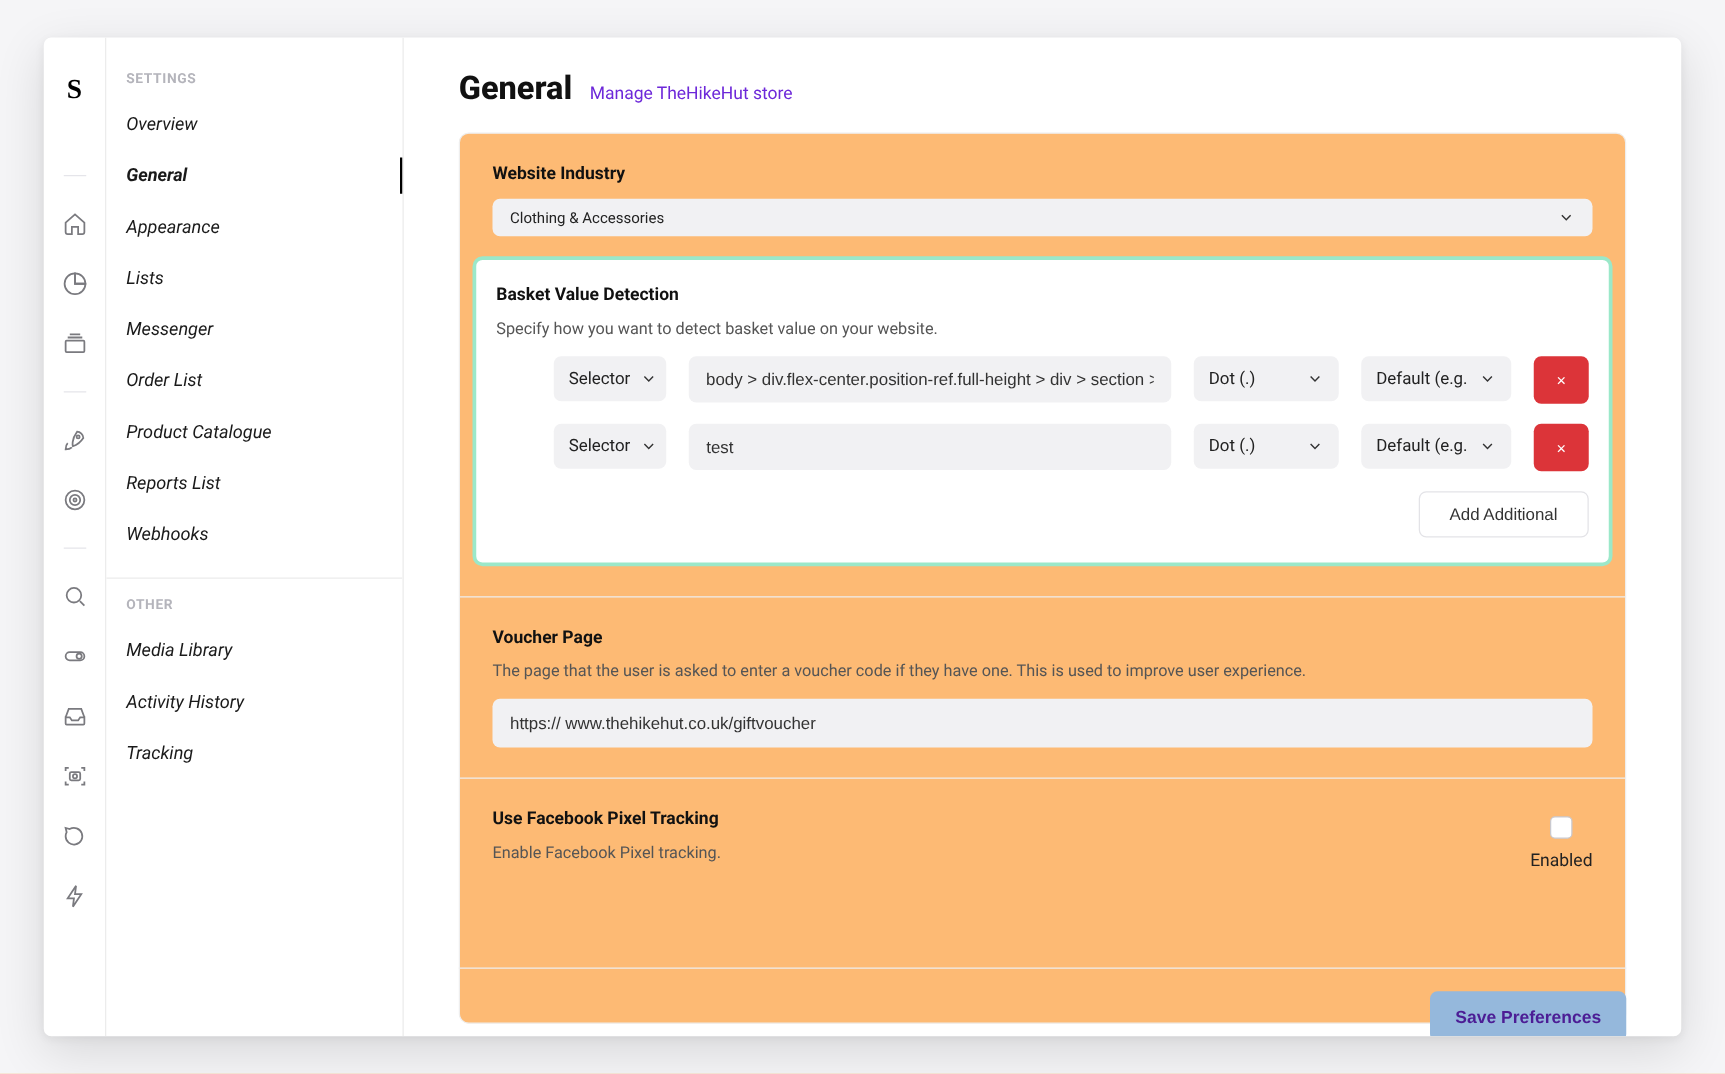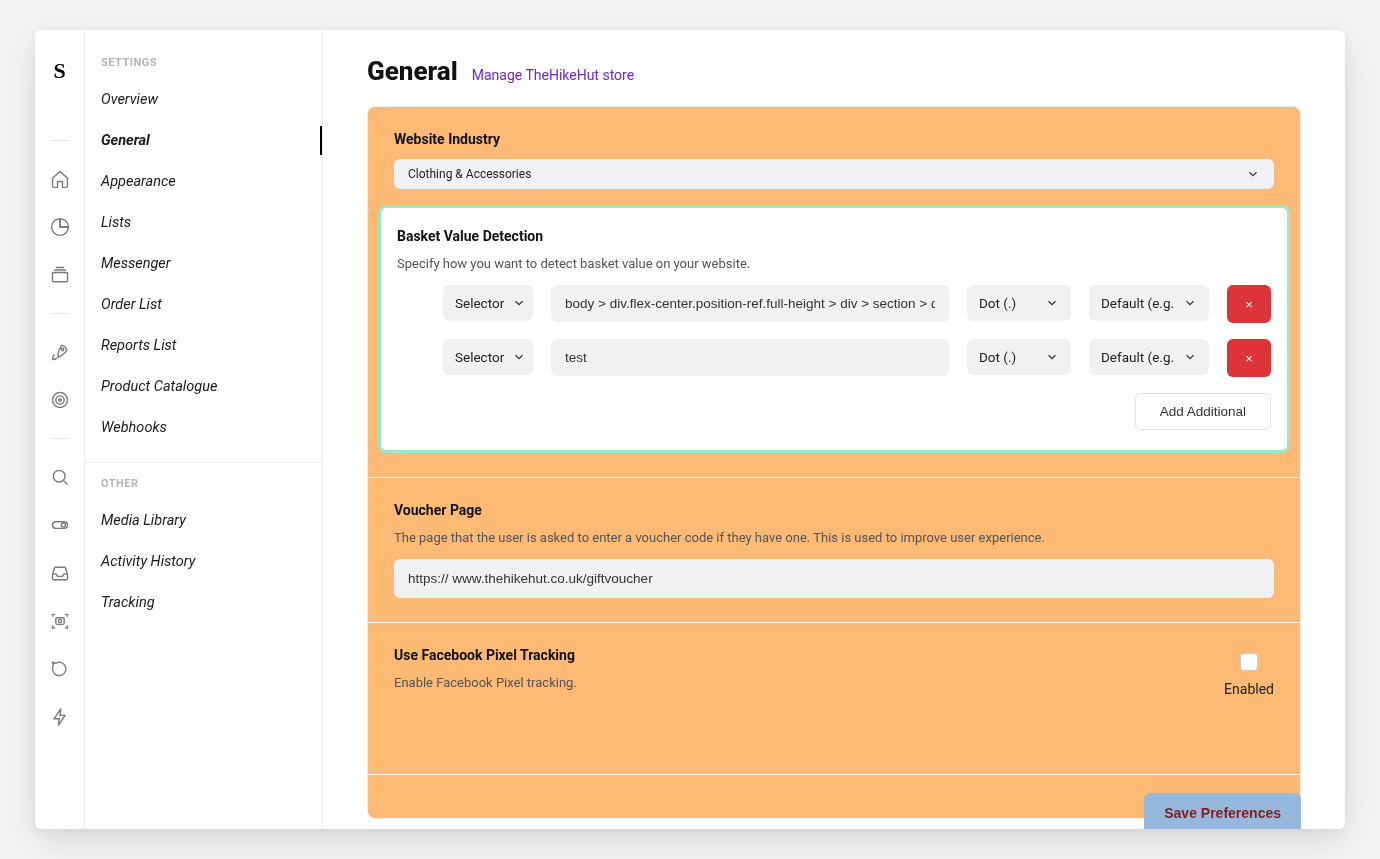--- a/index.html
+++ b/index.html
@@ -182,21 +182,21 @@
     padding: 10px 12px;
     font-size: 13.5px;
     display: flex;
     align-items: center;
     gap: 8px;
     cursor: pointer;
     color: #222;
     white-space: nowrap;
   }
   .mini-select.fixed-82 { width: 90px; justify-content: space-between; flex: 0 0 auto; }
-  .mini-select.fixed-112 { width: 104px; justify-content: space-between; flex: 0 0 auto; }
+  .mini-select.fixed-112 { width: 116px; justify-content: space-between; flex: 0 0 auto; }
   .mini-select.fixed-115 { width: 120px; justify-content: space-between; flex: 0 0 auto; overflow: hidden; }
   .mini-select .ellipsis { overflow: hidden; text-overflow: clip; white-space: nowrap; }
 
   .text-input {
     flex: 1;
     background: #f1f1f3;
     border: none;
     border-radius: 6px;
     padding: 11px 14px;
     font-size: 13.5px;
@@ -276,21 +276,21 @@
     right: 44px;
     bottom: -4px;
     border-top: 1px solid #eee;
     padding-top: 18px;
     width: calc(100% - 88px);
     display: flex;
     justify-content: flex-end;
   }
   .save-btn {
     background: #95b8dc;
-    color: #7f1d1d;
+    color: #4c1d95;
     border: none;
     border-radius: 6px;
     padding: 12px 20px;
     font-size: 14px;
     font-weight: 600;
     cursor: pointer;
   }
 </style>
 </head>
 <body>
@@ -377,22 +377,22 @@
   </div>
 
   <div class="sidebar">
     <div class="sidebar-group-label">SETTINGS</div>
     <div class="sidebar-item">Overview</div>
     <div class="sidebar-item active">General</div>
     <div class="sidebar-item">Appearance</div>
     <div class="sidebar-item">Lists</div>
     <div class="sidebar-item">Messenger</div>
     <div class="sidebar-item">Order List</div>
+    <div class="sidebar-item">Product Catalogue</div>
     <div class="sidebar-item">Reports List</div>
-    <div class="sidebar-item">Product Catalogue</div>
     <div class="sidebar-item">Webhooks</div>
 
     <div class="sidebar-divider"></div>
 
     <div class="sidebar-group-label">OTHER</div>
     <div class="sidebar-item">Media Library</div>
     <div class="sidebar-item">Activity History</div>
     <div class="sidebar-item">Tracking</div>
   </div>
 

